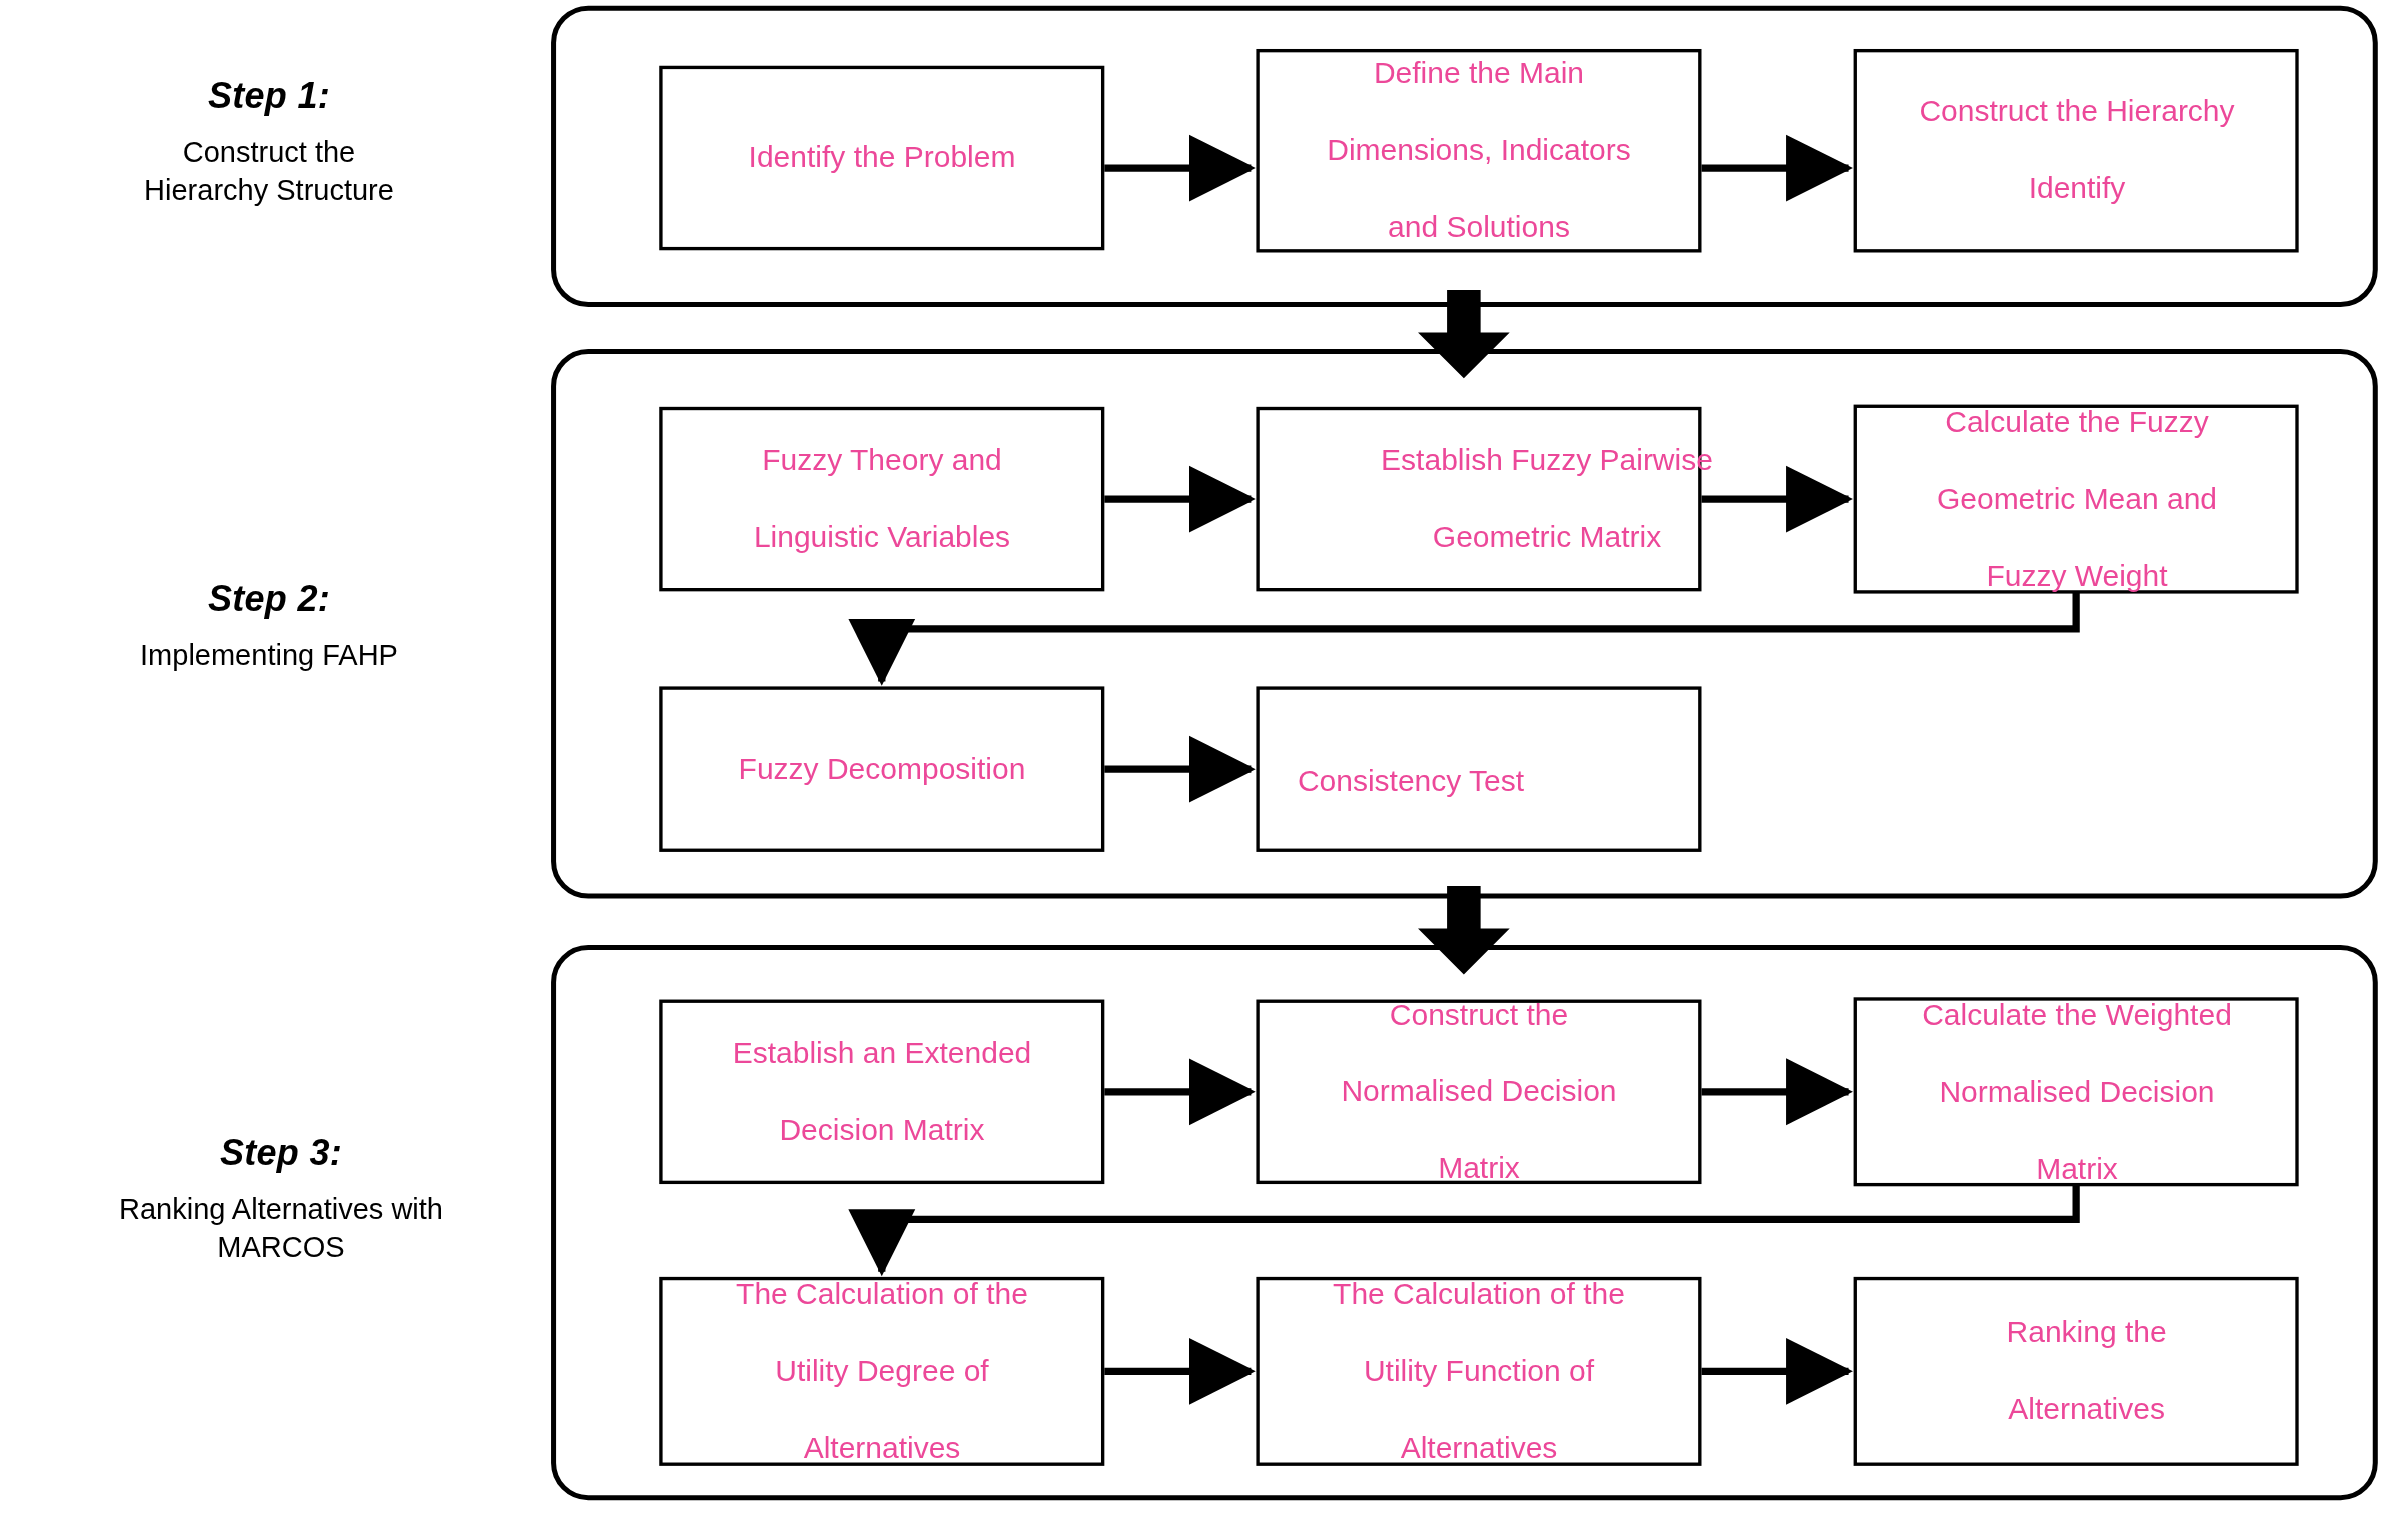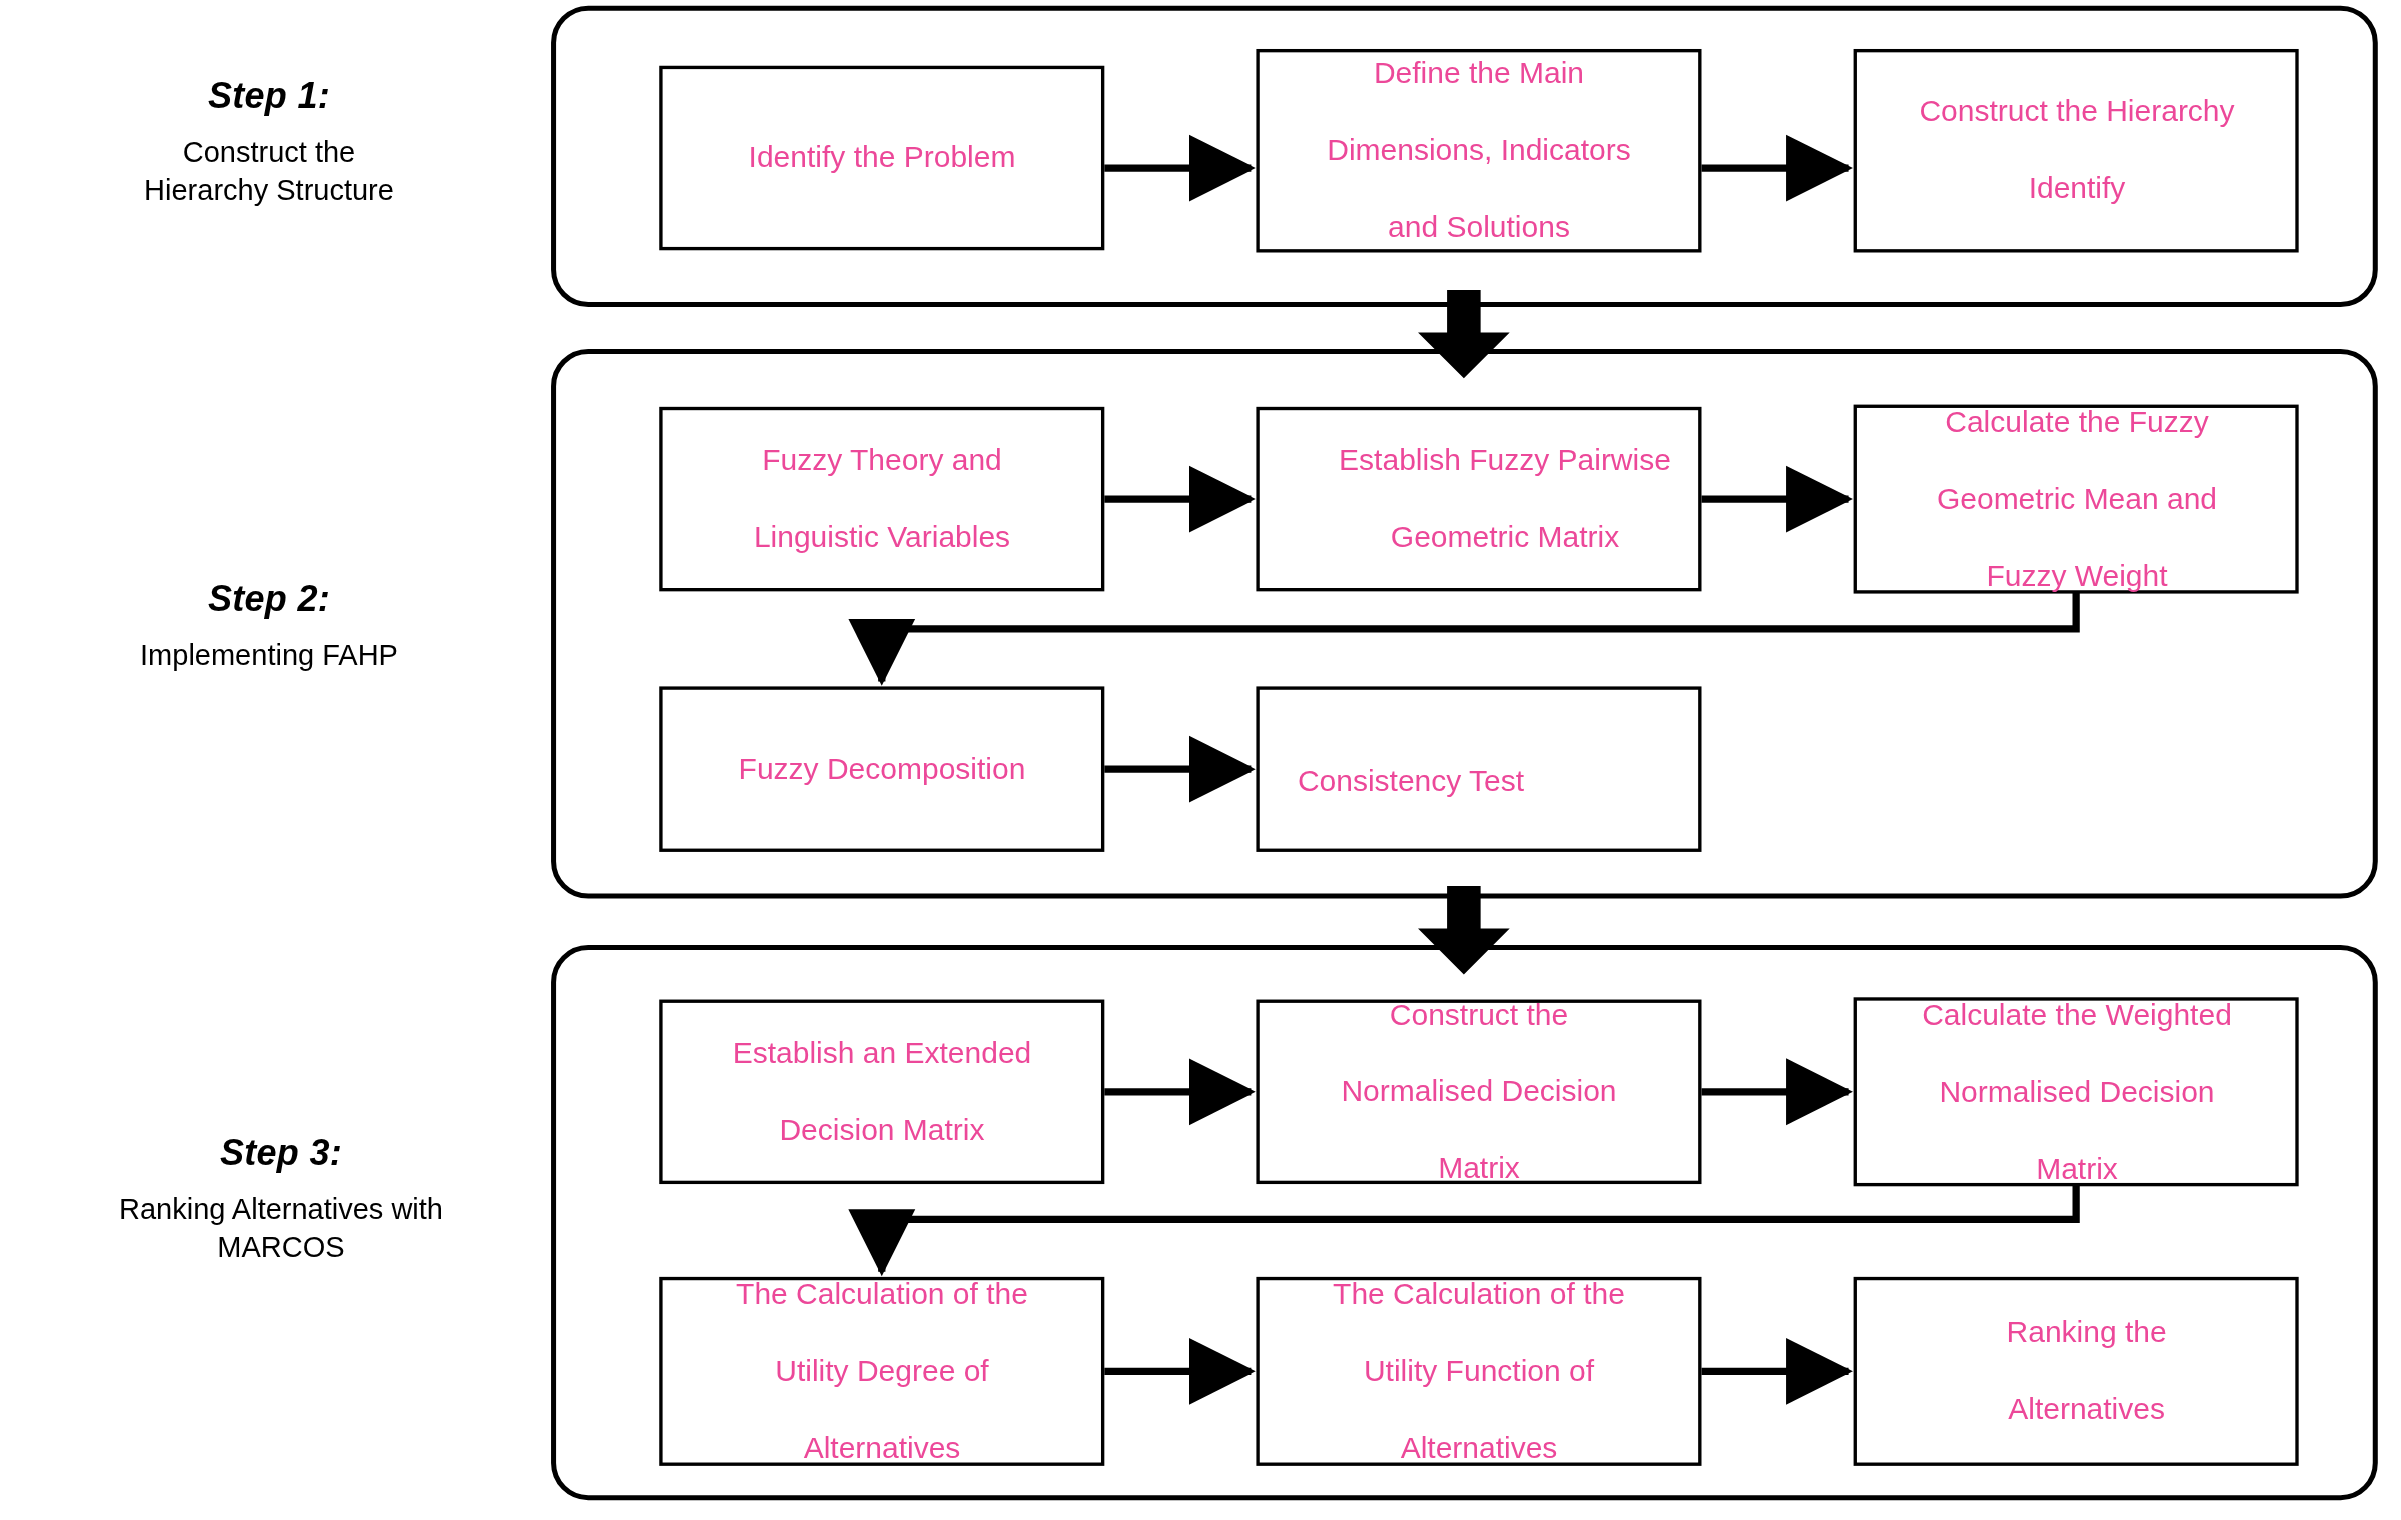--- a/index.html
+++ b/index.html
@@ -120,21 +120,21 @@
     </span>
   </div>
 
   <div class="node" style="left:661px;top:408px;width:442px;height:181px;border-color:transparent;background:transparent;">
     <span>
       <span>Fuzzy Theory and</span><br>
       <span>Linguistic Variables</span>
     </span>
   </div>
 
-  <div class="node" style="left:1284px;top:408px;width:442px;height:181px;border-color:transparent;background:transparent;">
+  <div class="node" style="left:1326px;top:408px;width:442px;height:181px;border-color:transparent;background:transparent;">
     <span>
       <span>Establish Fuzzy Pairwise</span><br>
       <span>Geometric Matrix</span>
     </span>
   </div>
 
   <div class="node" style="left:1856px;top:406px;width:442px;height:186px;border-color:transparent;background:transparent;">
     <span>
       <span>Calculate the Fuzzy</span><br>
       <span>Geometric Mean and</span><br>

